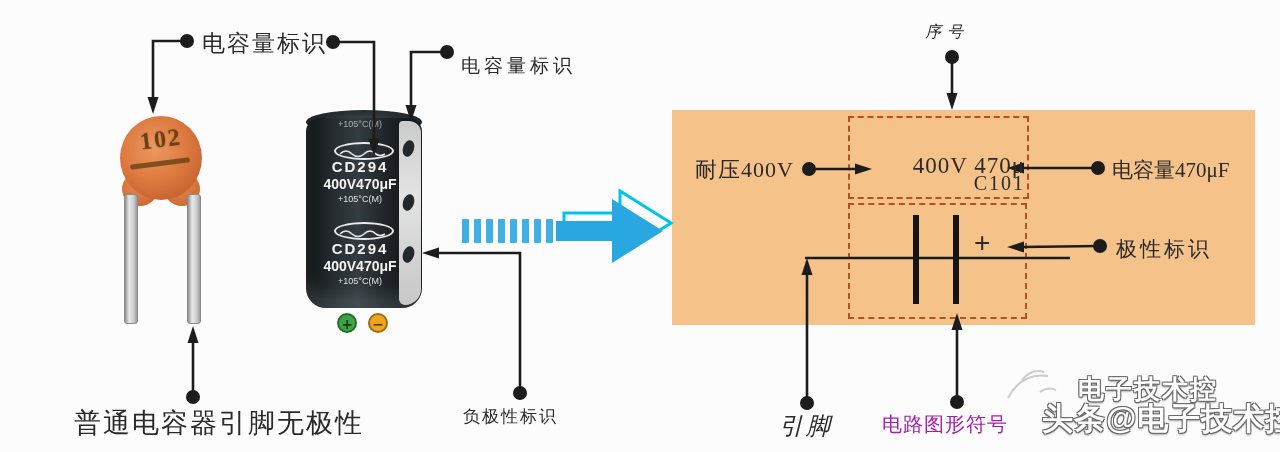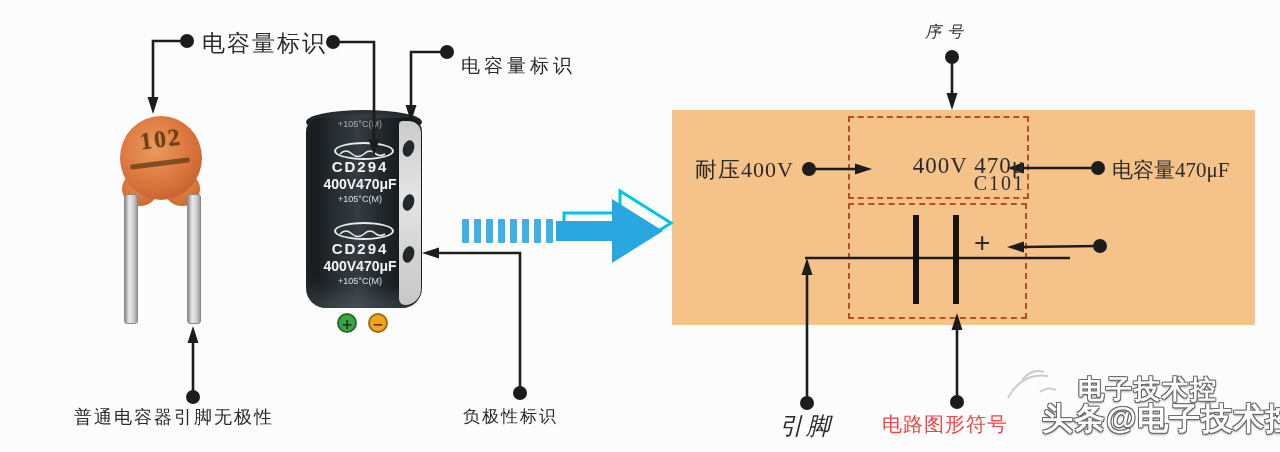--- a/index.html
+++ b/index.html
@@ -227,36 +227,37 @@
       <path d="M1008,398 q14,-26 40,-22"></path>
       <path d="M1022,380 q10,-12 22,-8"></path>
       <path d="M1040,392 q8,-6 16,-2"></path>
     </g>
   </svg>
 
   <div class="label" style="left:202px;top:28px;font-size:23px;letter-spacing:2px;">电容量标识</div>
 
   <div class="label" style="left:461px;top:53px;font-size:19px;letter-spacing:4px;">电容量标识</div>
 
-  <div class="label" style="left:74px;top:405px;font-size:18px;letter-spacing:2px;">普通电容器引脚无极性</div>
+  <div class="label" style="left:74px;top:405px;font-size:27px;letter-spacing:2px;">普通电容器引脚无极性</div>
 
   <div class="label" style="left:463px;top:405px;font-size:17px;letter-spacing:2px;">负极性标识</div>
 
   <div class="label" style="left:925px;top:22px;font-size:16px;letter-spacing:6px;font-style:italic;">序号</div>
 
   <div class="label" style="left:695px;top:155px;font-size:22px;letter-spacing:1px;">耐压400V</div>
 
   <div class="label" style="left:848px;top:130px;width:177px;text-align:right;font-size:20px;letter-spacing:2px;margin-top:42px;">C101</div>
   <div class="label" style="left:848px;top:153px;width:177px;text-align:right;font-size:23px;letter-spacing:1px;">400V 470μ</div>
 
   <div class="label" style="left:1112px;top:156px;font-size:21px;">电容量470μF</div>
 
+  <div class="label" style="left:1116px;top:235px;font-size:21px;letter-spacing:3px;">极性标识</div>
 
   <div class="label" style="left:974px;top:227px;font-size:28px;font-family:'Liberation Sans','DejaVu Sans',sans-serif;">+</div>
 
   <div class="label" style="left:779px;top:410px;font-size:24px;letter-spacing:3px;font-style:italic;">引脚</div>
 
-  <div class="label" style="left:882px;top:411px;font-size:20px;letter-spacing:1px;color:#ef4444;">电路图形符号</div>
+  <div class="label" style="left:882px;top:411px;font-size:20px;letter-spacing:1px;color:#a21caf;">电路图形符号</div>
 
   <div class="wm" style="left:1078px;top:372px;font-size:26px;letter-spacing:2px;">电子技术控</div>
   <div class="wm" style="left:1042px;top:398px;font-size:31px;letter-spacing:1px;">头条@电子技术控</div>
 
 </div>
 
 </body></html>

